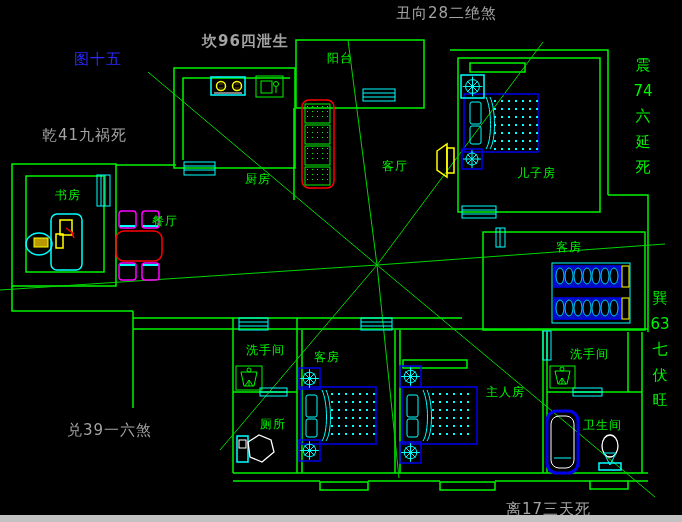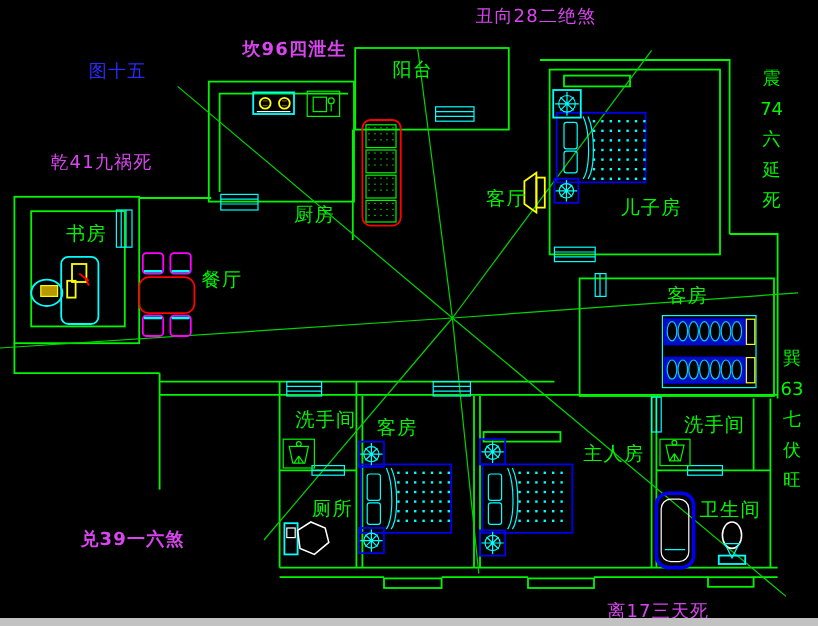--- a/index.html
+++ b/index.html
@@ -1,22 +1,22 @@
 <!DOCTYPE html>
 <html><head>
 <meta charset="utf-8">
 <style>
   html,body{margin:0;padding:0;background:#000;}
   .canvas{position:relative;width:682px;height:522px;background:#000;overflow:hidden;
           font-family:"DejaVu Sans",sans-serif;}
   .canvas svg{position:absolute;left:0;top:0;}
-  .fs-label{position:absolute;color:#d946ef;font-size:15px;letter-spacing:1px;
+  .fs-label{position:absolute;color:#a3a3a3;font-size:15px;letter-spacing:1px;
             white-space:nowrap;line-height:18px;}
   .fs-label.blue{color:#2a2aff;}
-  .room-label{position:absolute;color:#00f500;font-size:16px;letter-spacing:1px;
+  .room-label{position:absolute;color:#00f500;font-size:12px;letter-spacing:1px;
               white-space:nowrap;line-height:14px;}
   .vcol{position:absolute;color:#00f500;font-size:15px;width:24px;text-align:center;}
   .vcol span{display:block;height:25.5px;line-height:20px;}
   .bottom-bar{position:absolute;left:0;bottom:0;width:682px;height:7px;background:#c2c2c2;}
 </style>
 </head>
 <body>
 
 <div class="canvas">
 
@@ -502,46 +502,46 @@
                M405.46,447.46 L415.54,457.54
                M415.54,447.46 L405.46,457.54" stroke="#00ffff" stroke-width="1" fill="none"></path>
         </g>
     </g>
   </svg>
 
   <div class="fs-label blue" style="left: 62px; top: 50px; margin-left: 12px;">图十五</div>
   <div class="fs-label" style="left: 202px; top: 32px; font-weight: bold;">坎96四泄生</div>
   <div class="fs-label" style="left: 396px; top: 4px;">丑向28二绝煞</div>
   <div class="fs-label" style="left: 42px; top: 126px;">乾41九祸死</div>
-  <div class="fs-label" style="left: 67px; top: 440px; font-weight: bold;">兑39一六煞</div>
+  <div class="fs-label" style="left: 67px; top: 421px;">兑39一六煞</div>
   <div class="fs-label" style="left: 506px; top: 500px;">离17三天死</div>
 
   <div class="vcol" style="left: 631px; top: 55px;">
     <span>震</span>
     <span>74</span>
     <span>六</span>
     <span>延</span>
     <span>死</span>
   </div>
   <div class="vcol" style="left: 648px; top: 288px;">
     <span>巽</span>
     <span>63</span>
     <span>七</span>
     <span>伏</span>
     <span>旺</span>
   </div>
 
   <div class="room-label" style="left: 327px; top: 51px;">阳台</div>
   <div class="room-label" style="left: 245px; top: 124px; margin-top: 48px;">厨房</div>
-  <div class="room-label" style="left: 382px; top: 159px; margin-left: 23px;">客厅</div>
-  <div class="room-label" style="left: 168px; top: 214px; margin-top: 12px;">餐厅</div>
+  <div class="room-label" style="left: 382px; top: 159px;">客厅</div>
+  <div class="room-label" style="left: 152px; top: 214px;">餐厅</div>
   <div class="room-label" style="left: 55px; top: 188px;">书房</div>
   <div class="room-label" style="left: 517px; top: 166px;">儿子房</div>
   <div class="room-label" style="left: 556px; top: 240px;">客房</div>
   <div class="room-label" style="left: 314px; top: 350px;">客房</div>
   <div class="room-label" style="left: 246px; top: 343px;">洗手间</div>
   <div class="room-label" style="left: 260px; top: 417px;">厕所</div>
-  <div class="room-label" style="left: 486px; top: 371px; text-align: center;">主人房</div>
+  <div class="room-label" style="left: 486px; top: 385px; text-align: center;">主人房</div>
   <div class="room-label" style="left: 570px; top: 347px;">洗手间</div>
   <div class="room-label" style="left: 583px; top: 418px;">卫生间</div>
 
   <div class="bottom-bar"></div>
 </div>
 
 </body></html>

